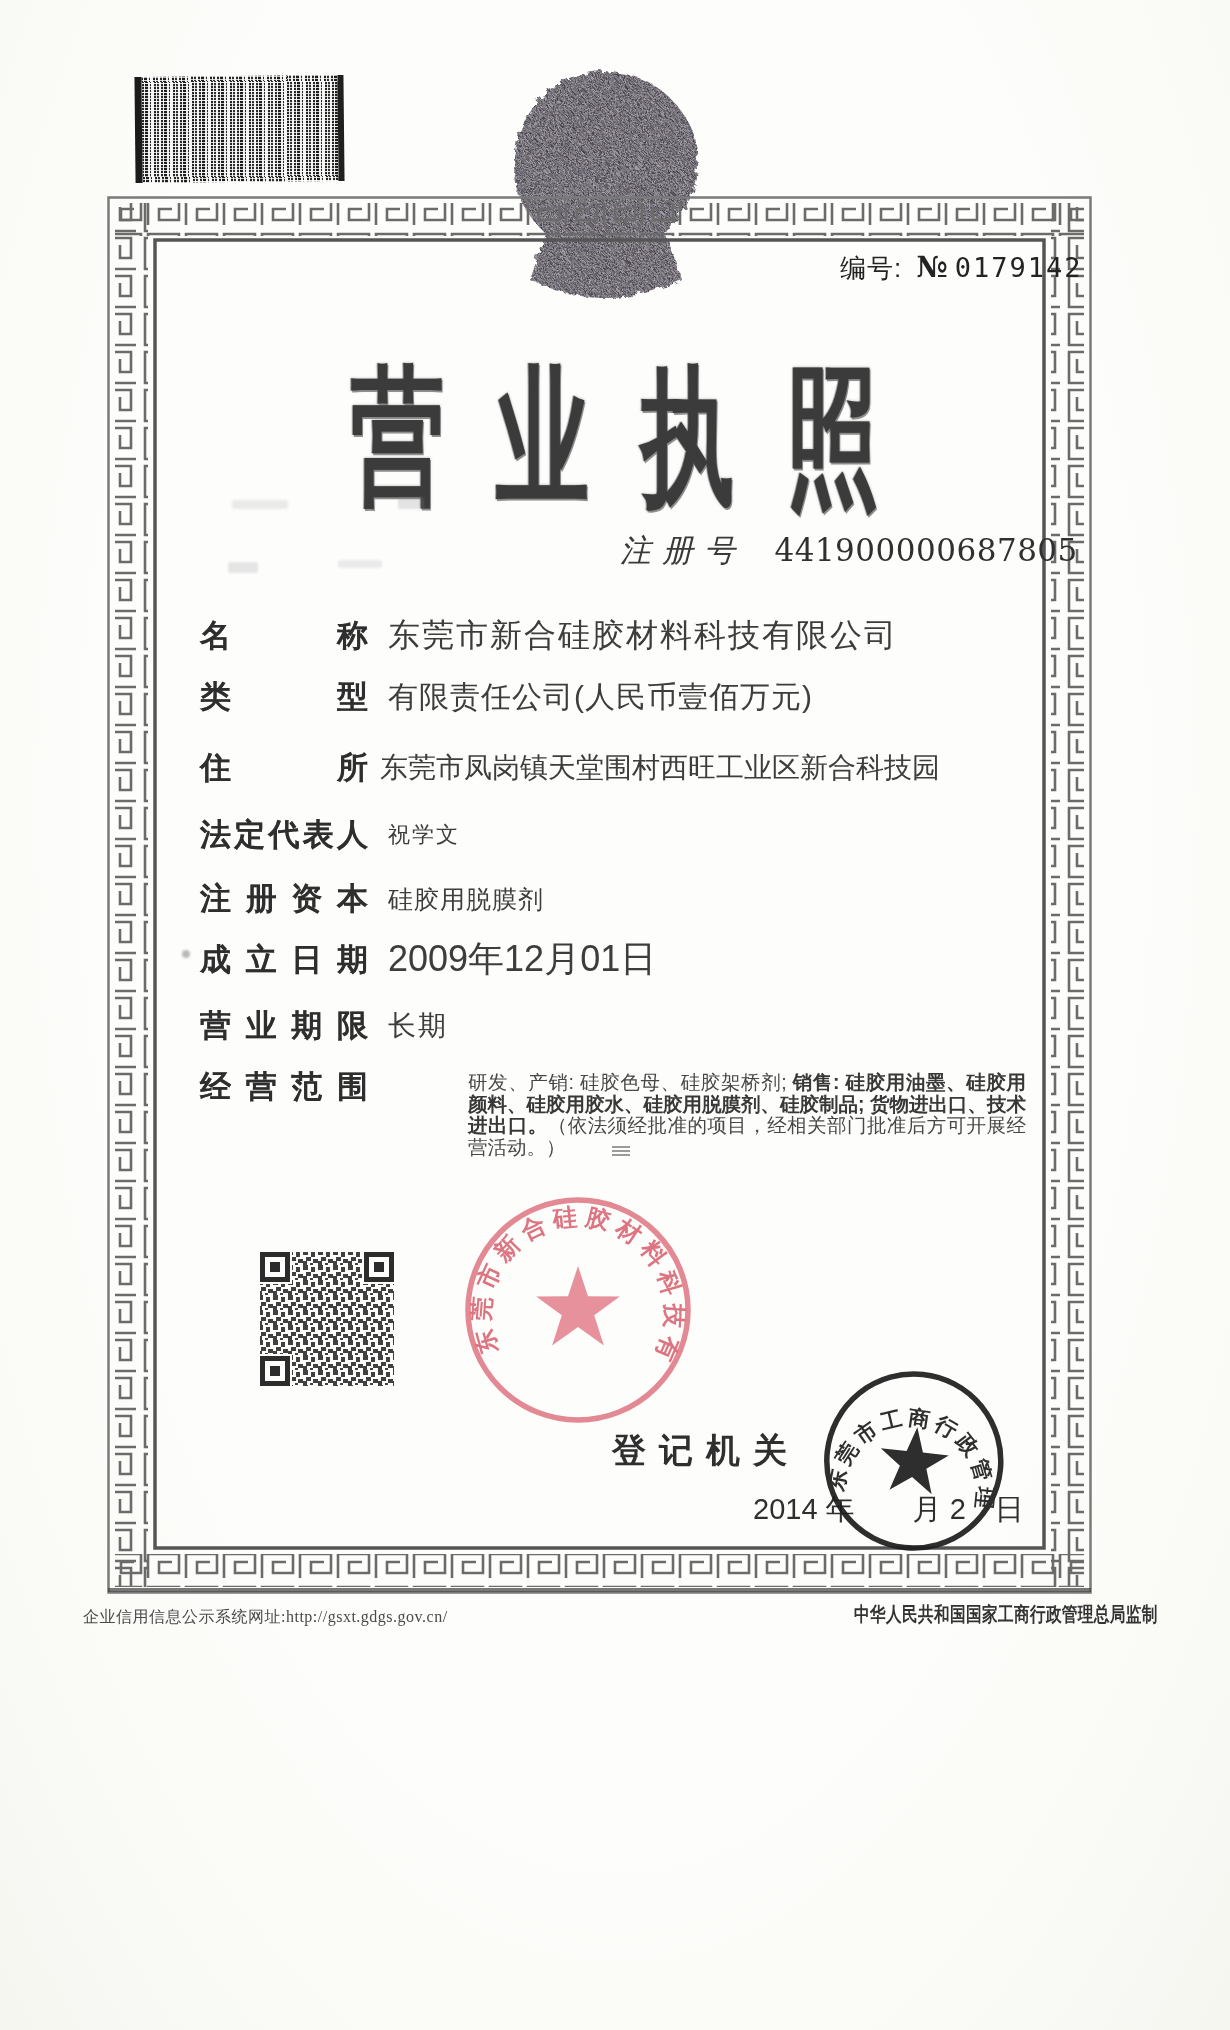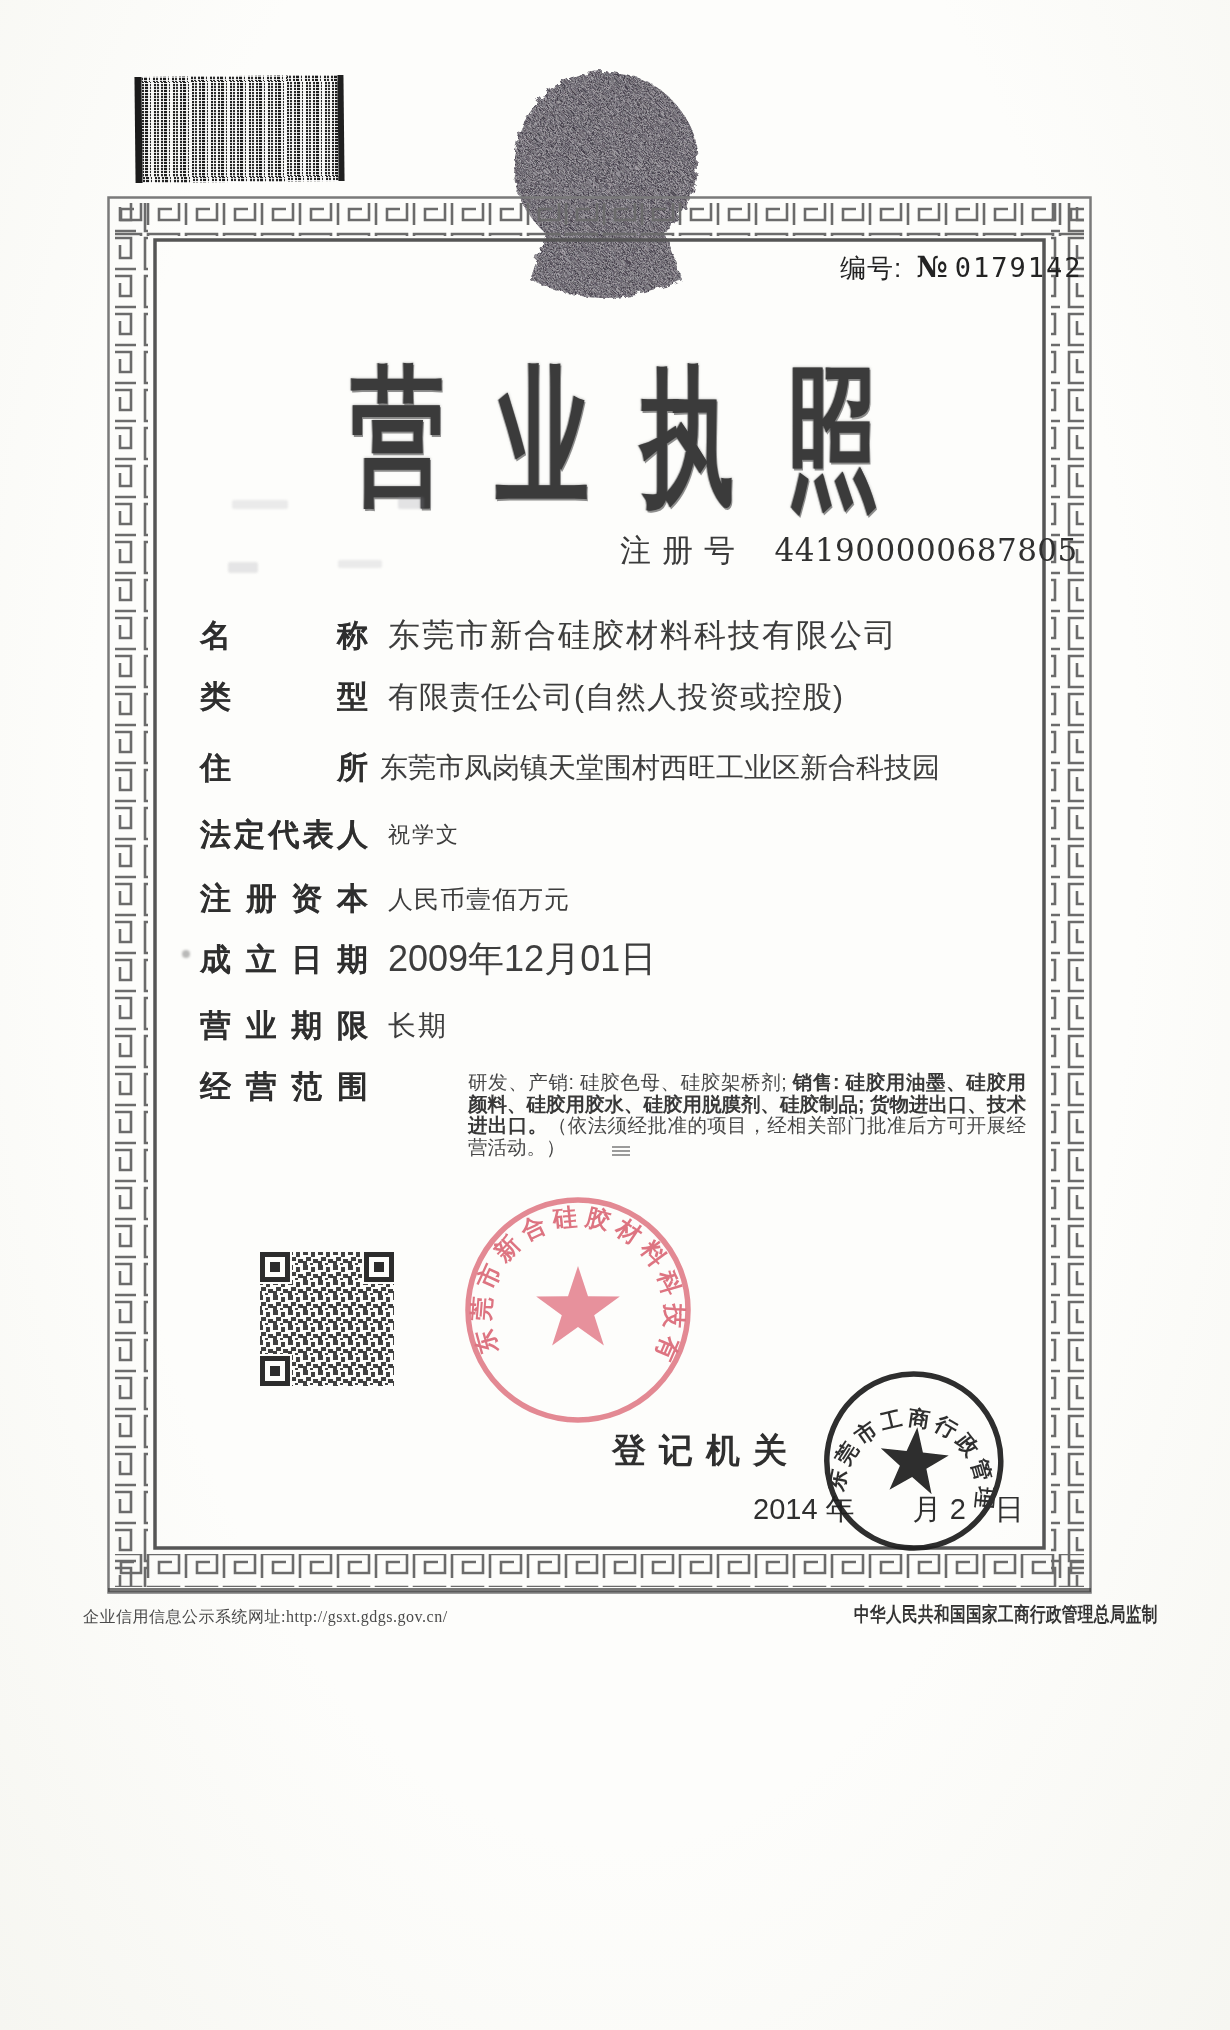--- a/index.html
+++ b/index.html
@@ -30,21 +30,21 @@
   
   .title{
     position:absolute;left:0;top:338px;width:1230px;text-align:center;
     font-size:93px;font-weight:900;color:#3b3b3b;
     letter-spacing:52px;text-indent:52px;white-space:nowrap;
     transform:scaleY(1.6);transform-origin:top center;
     text-shadow:1px 1px 0 rgba(90,90,90,.65), -1px 0 0 rgba(70,70,70,.4), 0 0 2px rgba(40,40,40,.5);
   }
   
   .regline{position:absolute;left:620px;top:530px;white-space:nowrap;}
-  .regline .reglabel{font-size:31px;color:#3a3a3a;letter-spacing:11px;}
+  .regline .reglabel{font-size:31px;color:#3a3a3a;letter-spacing:11px;font-style:italic;}
   .regline .regnum{font-family:"DejaVu Serif",serif;font-size:31px;color:#303030;letter-spacing:.5px;margin-left:24px;}
   
   .row{position:absolute;left:200px;display:flex;align-items:center;white-space:nowrap;}
   .flabel{
     width:168px;font-size:31px;font-weight:600;color:#2e2e2e;
     text-align:justify;text-align-last:justify;
     text-shadow:0 0 .6px rgba(0,0,0,.45);
   }
   .fvalue{margin-left:20px;color:#3d3d3d;}
   .r0{top:614px}.r1{top:676px}.r2{top:747px}.r3{top:814px}.r4{top:878px}.r5{top:935px}.r6{top:1005px}.r7{top:1066px}
@@ -147,33 +147,33 @@
     <span class="reglabel">注册号</span>
     <span class="regnum">441900000687805</span>
   </div>
 
   <div class="row r0">
     <div class="flabel">名称</div>
     <div class="fvalue">东莞市新合硅胶材料科技有限公司</div>
   </div>
   <div class="row r1">
     <div class="flabel">类型</div>
-    <div class="fvalue">有限责任公司(自然人投资或控股)</div>
+    <div class="fvalue">有限责任公司(人民币壹佰万元)</div>
   </div>
   <div class="row r2">
     <div class="flabel">住所</div>
     <div class="fvalue">东莞市凤岗镇天堂围村西旺工业区新合科技园</div>
   </div>
   <div class="row r3">
     <div class="flabel">法定代表人</div>
     <div class="fvalue">祝学文</div>
   </div>
   <div class="row r4">
     <div class="flabel">注册资本</div>
-    <div class="fvalue">人民币壹佰万元</div>
+    <div class="fvalue">硅胶用脱膜剂</div>
   </div>
   <div class="row r5">
     <div class="flabel">成立日期</div>
     <div class="fvalue">2009年12月01日</div>
   </div>
   <div class="row r6">
     <div class="flabel">营业期限</div>
     <div class="fvalue">长期</div>
   </div>
   <div class="row r7">

